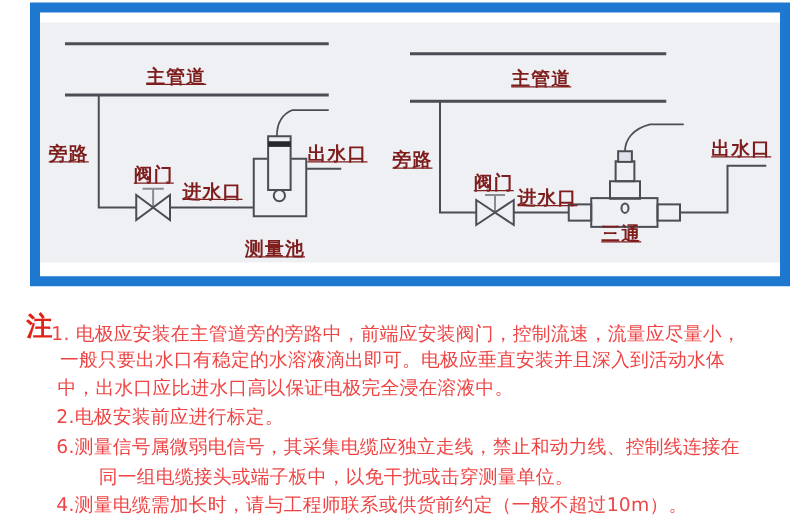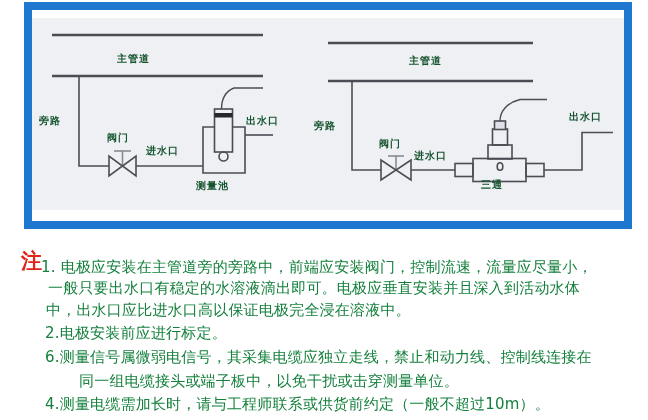--- a/index.html
+++ b/index.html
@@ -16,31 +16,31 @@
   }
   
   .panel{
     position:absolute;left:32px;top:18px;width:592px;height:192px;
     background:#eef0f4;
   }
   svg.schematic{position:absolute;left:0;top:0;width:648px;height:240px;}
 
   
   .dlabel{
-    position:absolute;font-size:10px;font-weight:bold;color:#14532d;
-    letter-spacing:1px;white-space:nowrap;line-height:1;
+    position:absolute;font-size:15px;font-weight:bold;color:#7f1d1d;
+    letter-spacing:1px;white-space:nowrap;line-height:1;text-decoration:underline;
   }
 
   
   .note-marker{
     position:absolute;left:21px;top:251px;font-size:21px;font-weight:bold;
     color:#e02319;line-height:1;white-space:nowrap;
   }
   .nline{
-    position:absolute;font-size:15px;color:#15803d;line-height:1.15;
+    position:absolute;font-size:15px;color:#ef4444;line-height:1.15;
     white-space:nowrap;letter-spacing:0.2px;
   }
   .l1{left:41px;top:259px;}
   .l2{left:48px;top:280px;}
   .l3{left:46px;top:302px;}
   .l4{left:45px;top:325px;}
   .l5{left:45px;top:349px;}
   .l6{left:55px;top:373px;margin-left:24px;}
   .l7{left:45px;top:396px;}
 </style>
@@ -110,21 +110,21 @@
 
       <polyline points="544,170 582,170 582,132.5 613,132.5"></polyline>
     </g>
   </svg>
 
   <div class="dlabel" style="left:117px;top:54px">主管道</div>
   <div class="dlabel" style="left:39px;top:116px">旁路</div>
   <div class="dlabel" style="left:107px;top:133px">阀门</div>
   <div class="dlabel" style="left:146px;top:146px">进水口</div>
   <div class="dlabel" style="left:246px;top:116px">出水口</div>
-  <div class="dlabel" style="left:196px;top:181px">测量池</div>
+  <div class="dlabel" style="left:196px;top:192px">测量池</div>
 
   <div class="dlabel" style="left:409px;top:56px">主管道</div>
   <div class="dlabel" style="left:314px;top:121px">旁路</div>
   <div class="dlabel" style="left:379px;top:139px">阀门</div>
   <div class="dlabel" style="left:414px;top:151px">进水口</div>
   <div class="dlabel" style="left:569px;top:112px">出水口</div>
   <div class="dlabel" style="left:481px;top:180px">三通</div>
 
   <div class="note-marker">注</div>
   <div class="nline l1">1. 电极应安装在主管道旁的旁路中，前端应安装阀门，控制流速，流量应尽量小，</div>

